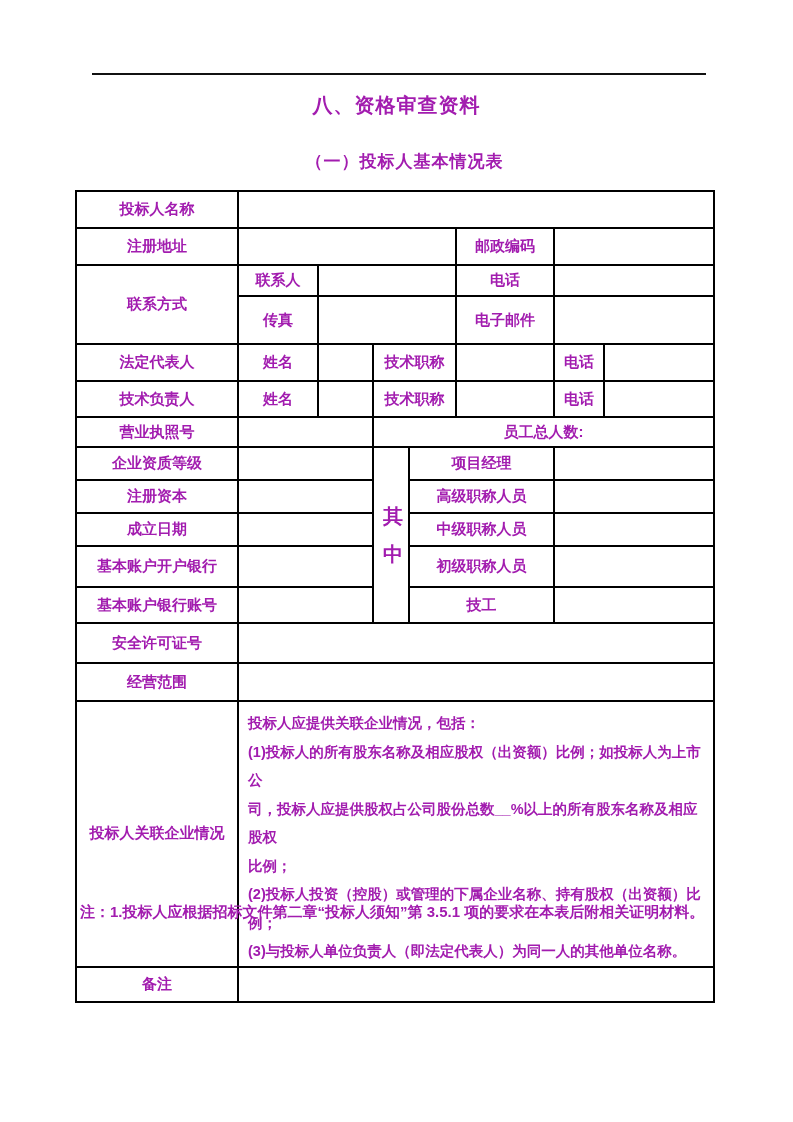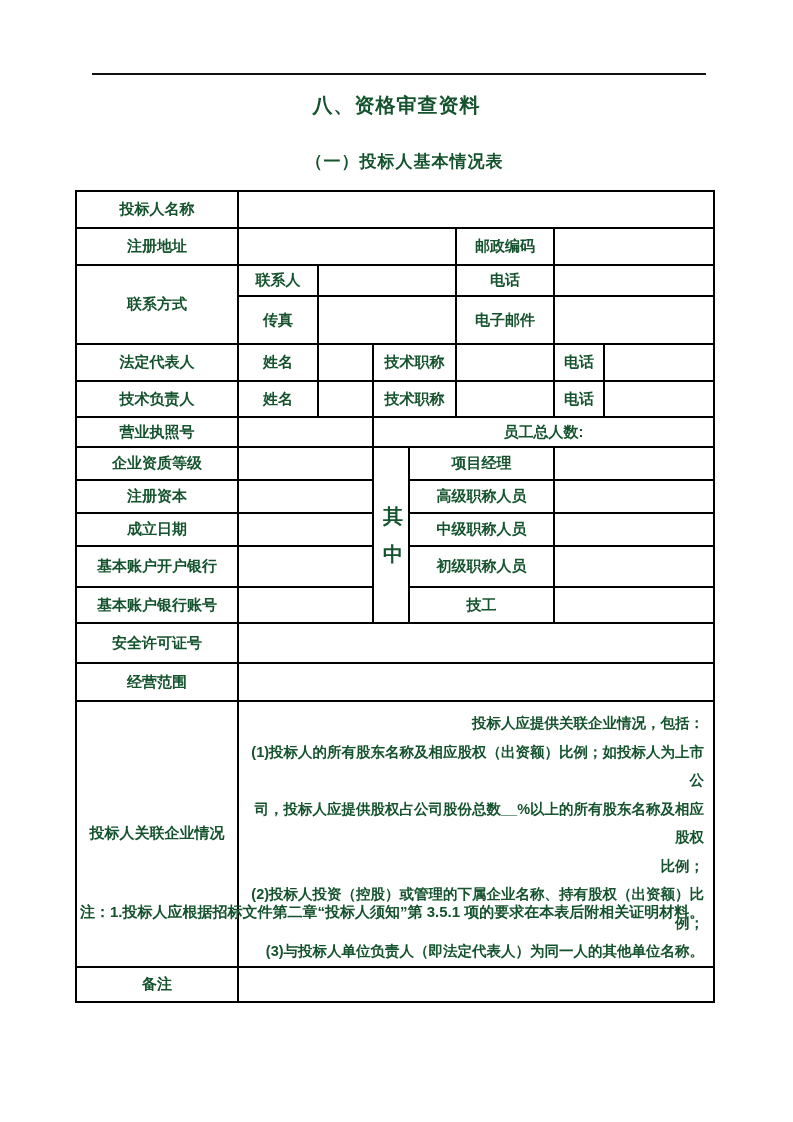--- a/index.html
+++ b/index.html
@@ -2,21 +2,21 @@
 <html><head>
 <meta charset="utf-8">
 <style>
   html,body { margin:0; padding:0; background:#ffffff; }
   .page {
     position:relative;
     width:793px; height:1122px;
     background:#ffffff;
     font-family:"Liberation Sans", sans-serif;
     font-weight:bold;
-    color:#14532d;
+    color:#a21caf;
     overflow:hidden;
     border-radius:32px;
   }
   .top-rule {
     position:absolute; left:92px; top:73px;
     width:614px; height:2px; background:#111;
   }
   .title {
     position:absolute; left:0; top:92px; width:100%;
     margin:0; text-align:center;
@@ -32,21 +32,21 @@
     width:638px;
     border-collapse:collapse; table-layout:fixed;
   }
   .form-table td {
     border:2px solid #000;
     font-size:15px; font-weight:bold;
     text-align:center; vertical-align:middle;
     padding:0; overflow:hidden;
   }
   .form-table td.affil-text {
-    text-align:right;
+    text-align:left;
     padding:7px 9px 0 9px;
     font-size:14.5px;
     line-height:28.5px;
   }
   .among-stack {
     width:16px; margin:0 auto;
     line-height:38px; word-break:break-all;
     font-size:20px;
   }
   .notes {

